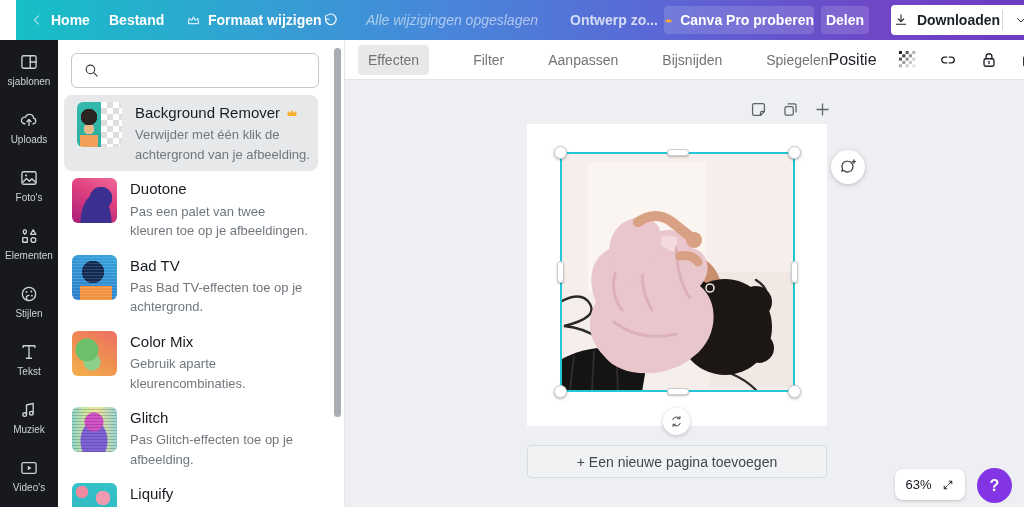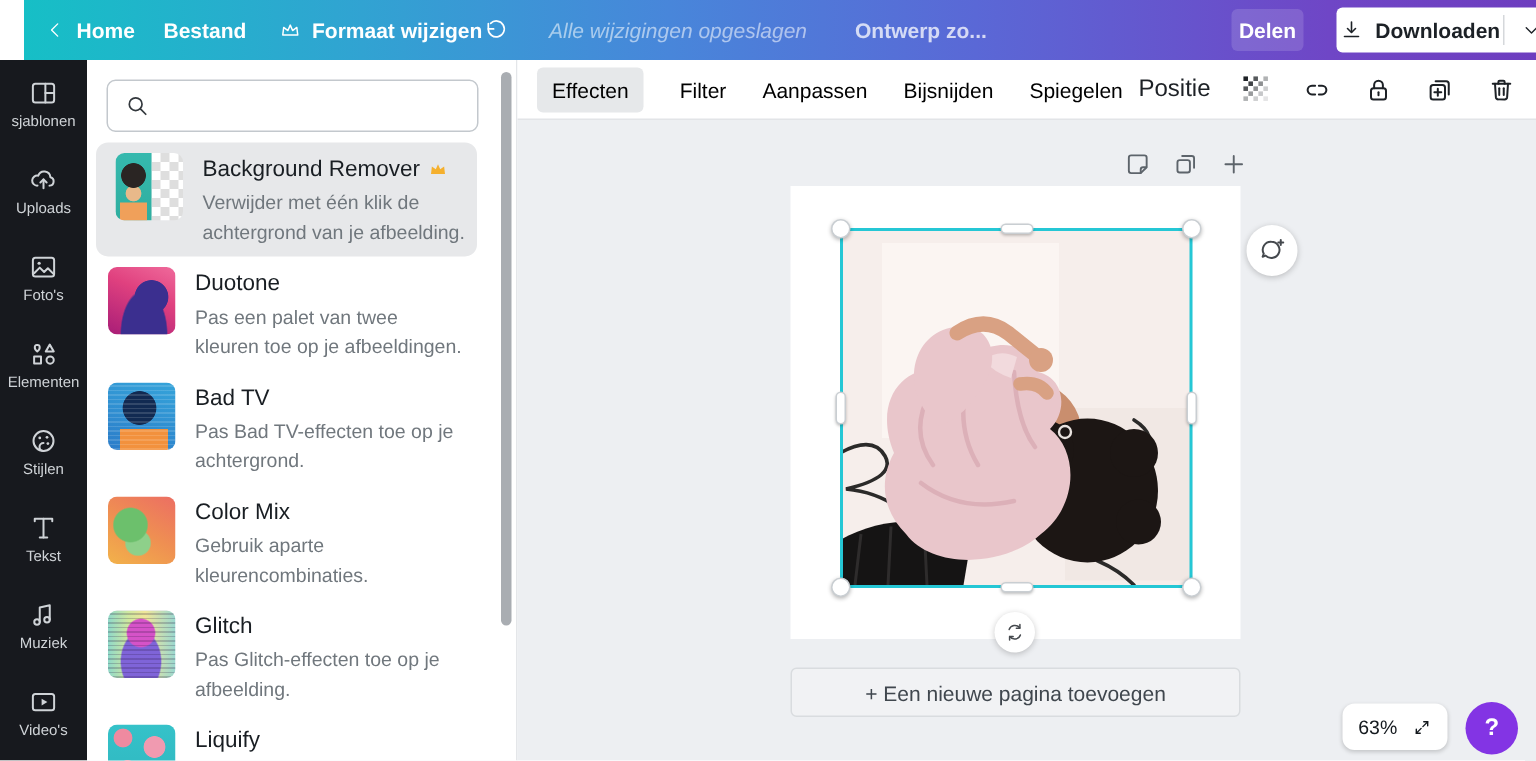--- a/index.html
+++ b/index.html
@@ -73,21 +73,21 @@
   .t-liq{background:
     radial-gradient(circle at 10px 9px,#ef8aa0 6px,transparent 6.5px),
     radial-gradient(circle at 31px 15px,#f09ab0 7px,transparent 7.5px),
     radial-gradient(circle at 13px 30px,#ef8aa0 6px,transparent 6.5px),
     radial-gradient(circle at 34px 37px,#f09ab0 6px,transparent 6.5px),
     linear-gradient(#35c2c9,#2fb6bf);}
 
   
   .toolbar{position:absolute;left:345px;top:40px;width:679px;height:40px;background:#fff;border-bottom:1px solid #e2e4e7;
     display:flex;align-items:center;}
-  .tabs{display:flex;align-items:center;gap:24px;padding-left:13px;font-size:14px;font-weight:500;color:#000000;}
+  .tabs{display:flex;align-items:center;gap:44px;padding-left:13px;font-size:14px;font-weight:500;color:#737373;}
   .tab{padding:7px 0;cursor:pointer;}
   .tab.active{background:#e6e8ea;border-radius:4px;padding:7px 10px;}
   .tool-right{margin-left:auto;display:flex;align-items:center;gap:21px;padding-right:13px;color:#1d2126;}
   .tool-right .pos{font-size:16px;font-weight:500;cursor:pointer;}
   .tool-ic{cursor:pointer;}
 
   
   .canvas{position:absolute;left:345px;top:80px;width:679px;height:427px;background:#edeff2;}
   .page-actions{position:absolute;left:404px;top:20px;display:flex;align-items:center;gap:13px;color:#5d646b;}
   .page-actions span{cursor:pointer;}
@@ -135,20 +135,26 @@
     </div>
     <div class="tb" style="left:306px">
       <svg class="ic" width="17" height="17" viewBox="0 0 24 24">
           <path d="M5 6 v5 h5"></path>
           <path d="M5 11 a7.5 7.5 0 1 0 2.2 -5.3"></path>
         </svg>
     </div>
     <div class="tb tb-muted" style="left:350px">Alle wijzigingen opgeslagen</div>
 
     <div class="tb tb-title" style="left:554px">Ontwerp zo...</div>
+    <div class="tb tb-btn" style="left:648px;width:150px;top:6px;transform:none">
+      <svg width="15" height="15" viewBox="0 0 24 24">
+          <path d="M4 16.5 L5 8.5 L9.5 11.8 L12 6 L14.5 11.8 L19 8.5 L20 16.5 Z" fill="#f5b02e"></path>
+        </svg>
+      <span>Canva Pro proberen</span>
+    </div>
     <div class="tb tb-btn" style="left:805px;width:48px;top:6px;transform:none">
       <span>Delen</span>
     </div>
     <div class="dl-btn">
       <div class="dl-main">
         <svg class="ic" width="16" height="16" viewBox="0 0 24 24">
             <path d="M12 4 v10"></path>
             <path d="M8 10.5 l4 4 4-4"></path>
             <path d="M5 18.5 h14"></path>
           </svg>

